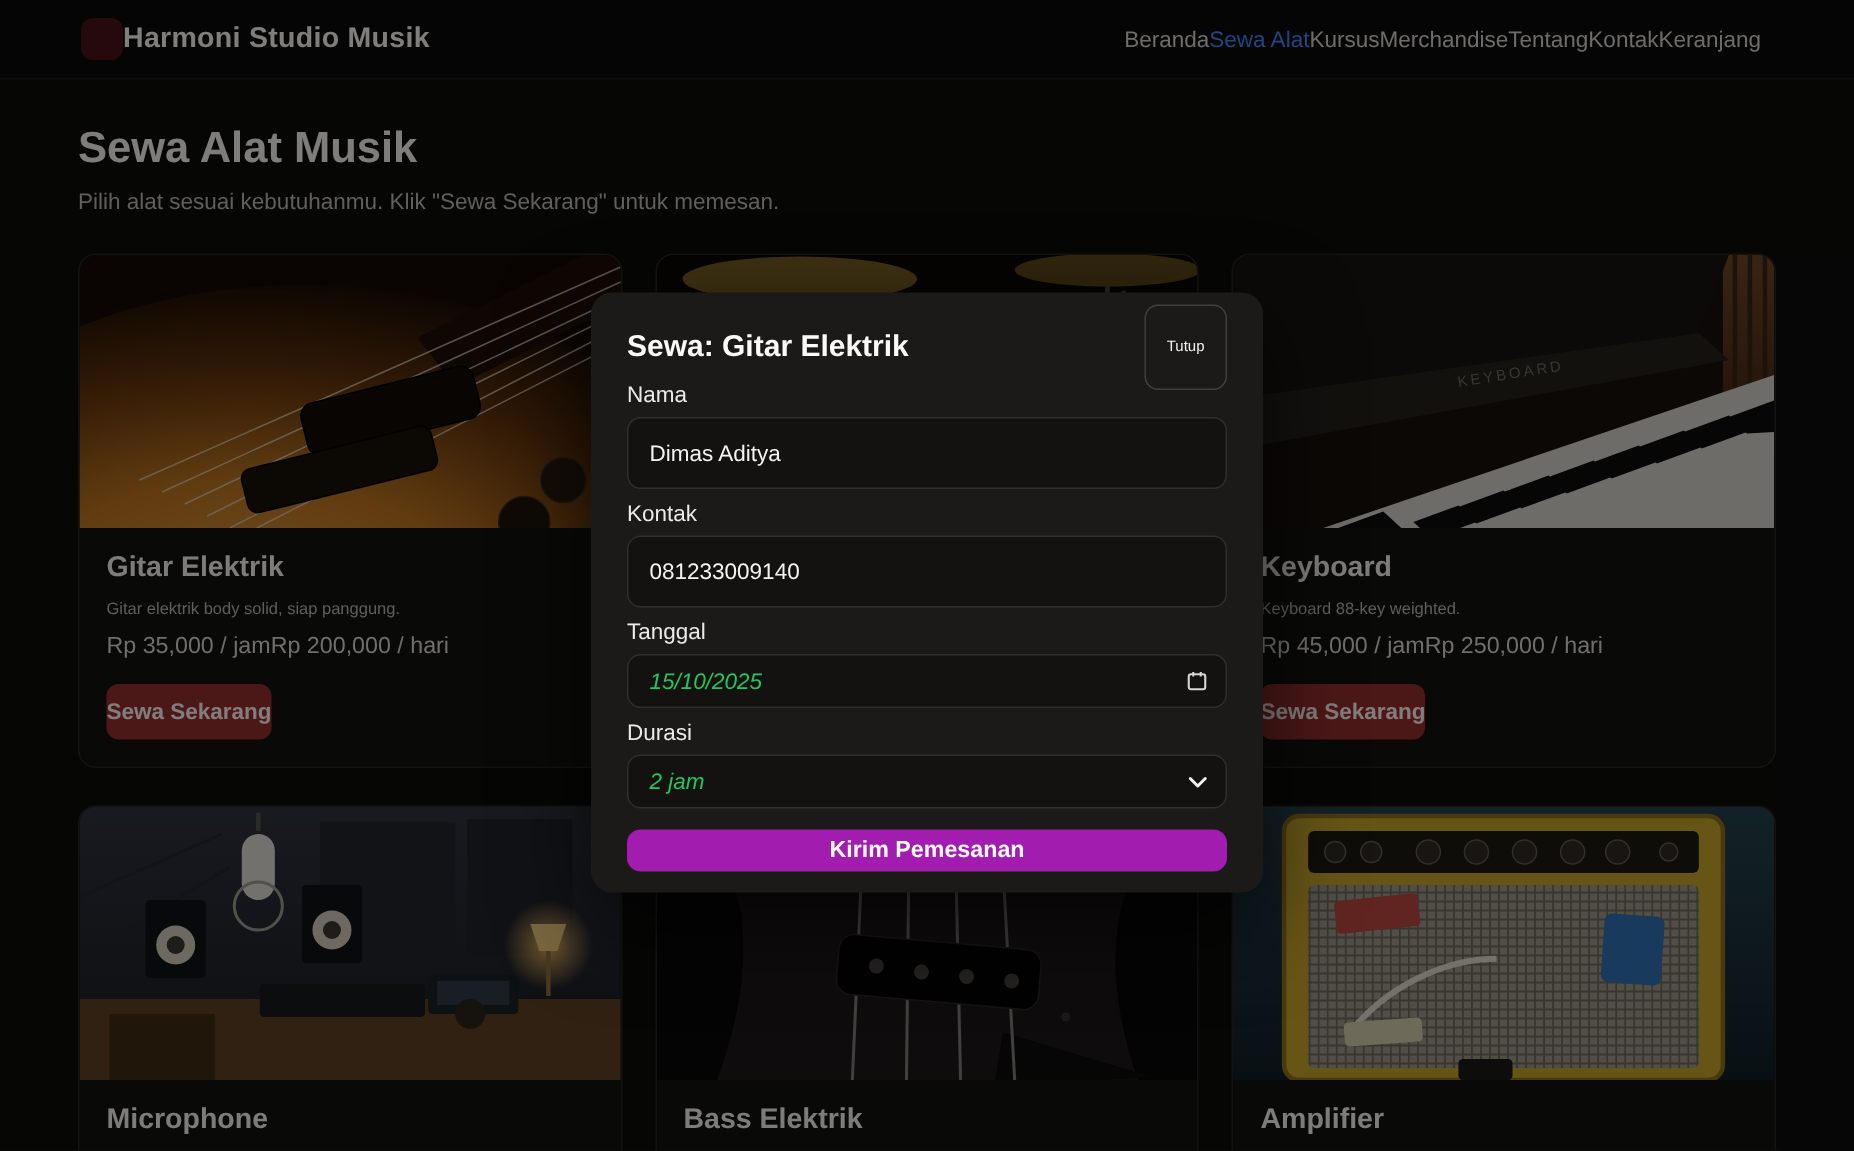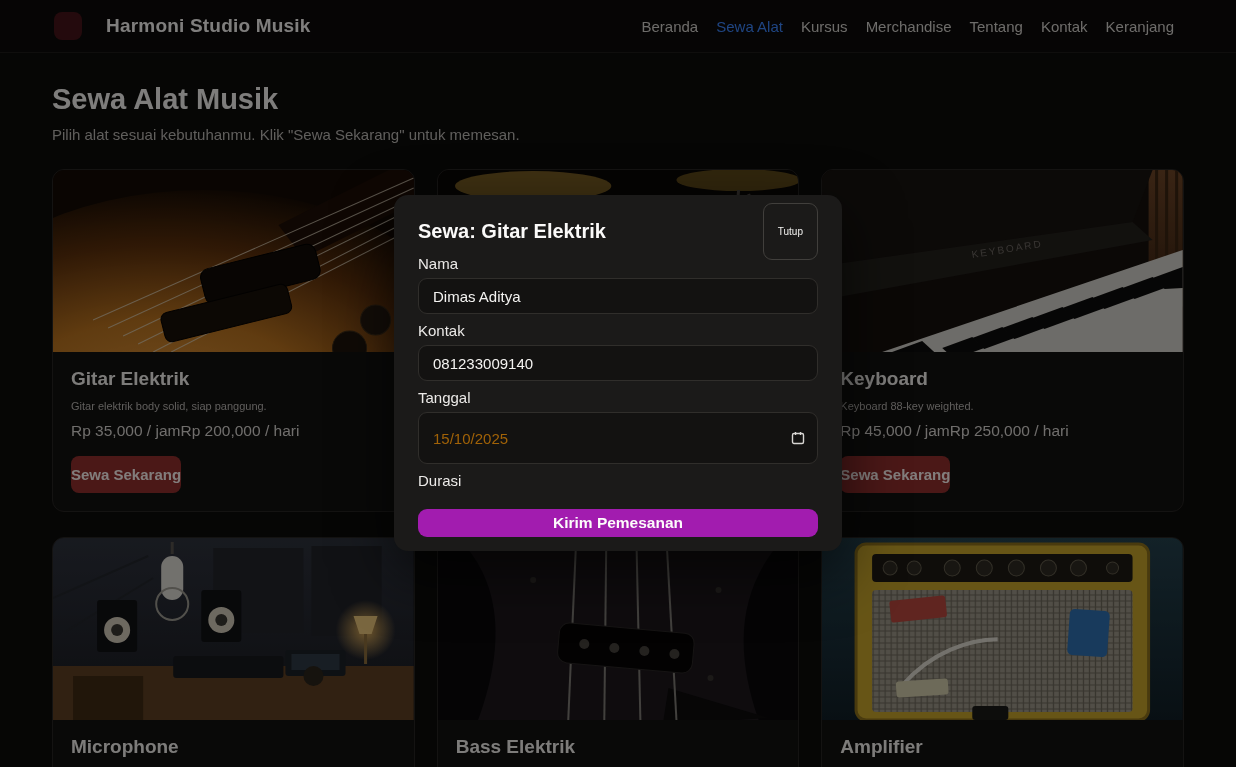--- a/index.html
+++ b/index.html
@@ -1,24 +1,24 @@
 <!DOCTYPE html>
 <html><head>
 <meta charset="utf-8">
 <style>
   html,body{margin:0;padding:0;background:#0d0c0b;font-family:"Liberation Sans",sans-serif;}
   .viewport{position:relative;width:1236px;height:767px;overflow:hidden;background:#0d0c0b;}
 
   
   .topbar{height:53px;display:flex;align-items:center;justify-content:space-between;
           padding:0 62px 0 54px;border-bottom:1px solid #1d1c1a;background:#0c0b0a;box-sizing:border-box;}
-  .brand{display:flex;align-items:center;gap:24px;cursor:pointer;}
+  .brand{display:flex;align-items:center;gap:0;cursor:pointer;}
   .logo{width:28px;height:28px;border-radius:8px;background:#451419;}
   .brand-name{font-size:19px;font-weight:bold;color:#f0eeec;letter-spacing:.2px;}
-  .nav{display:flex;align-items:center;gap:18px;font-size:15px;color:#cfccc8;}
+  .nav{display:flex;align-items:center;font-size:15px;color:#cfccc8;}
   .nav span{cursor:pointer;}
   .nav .active{color:#3b82f6;}
 
   
   .main{padding:30px 52px 0;}
   .page-title{margin:0 0 10px;font-size:29px;font-weight:bold;color:#efedeb;}
   .page-subtitle{margin:0 0 26px;font-size:15px;color:#b6b3af;}
 
   .grid{display:grid;grid-template-columns:repeat(3,1fr);gap:25px 22px;}
   .card{background:#121110;border:1px solid #272523;border-radius:12px;overflow:hidden;}
@@ -33,26 +33,26 @@
   
   .overlay{position:absolute;inset:0;background:rgba(0,0,0,0.47);}
   .modal{position:absolute;top:195px;left:50%;transform:translateX(-50%);width:448px;box-sizing:border-box;
          background:#1b1a19;border-radius:14px;padding:20px 24px 14px;
          box-shadow:0 20px 60px rgba(0,0,0,.65);}
   .modal-head{display:flex;align-items:center;justify-content:space-between;margin-bottom:2px;height:32px;}
   .modal-title{font-size:20px;font-weight:bold;color:#fbfaf9;}
   .close-btn{background:transparent;border:1px solid #413f3c;border-radius:9px;color:#f2f1ef;
              font-size:10px;padding:22px 14px;font-family:inherit;cursor:pointer;}
   .field-label{font-size:15px;color:#eceae8;margin:8px 0 6px;}
-  .text-input{display:block;width:100%;box-sizing:border-box;height:36px;background:#131211;
+  .text-input{display:block;width:100%;box-sizing:border-box;height:48px;background:#131211;
               border:1px solid #302e2b;border-radius:9px;color:#f4f3f1;font-size:15px;
               padding:16px 14px;font-family:inherit;outline:none;}
   .fake-input{display:flex;align-items:center;justify-content:space-between;box-sizing:border-box;
-              width:100%;height:52px;background:#131211;border:1px solid #302e2b;border-radius:9px;
-              color:#a16207;font-size:15px;padding:0 12px 0 14px;cursor:pointer;}
+              width:100%;height:36px;background:#131211;border:1px solid #302e2b;border-radius:9px;
+              color:#22c55e;font-size:15px;padding:0 12px 0 14px;cursor:pointer;font-style:italic;}
   .icon-btn{display:flex;align-items:center;background:none;border:none;padding:0;cursor:pointer;}
   .submit-btn{width:100%;margin-top:14px;height:28px;background:#a21caf;border:none;border-radius:9px;
               color:#fdfcfb;font-weight:bold;font-size:15.5px;font-family:inherit;cursor:pointer;}
 </style>
 </head>
 <body>
 
 <div class="viewport">
 
   <div class="topbar">
@@ -312,17 +312,25 @@
       <span class="icon-btn">
         <svg width="14" height="14" viewBox="0 0 14 14" fill="none" stroke="#d8d6d3" stroke-width="1.4">
           <rect x="1.5" y="2.5" width="11" height="10" rx="1.5"></rect>
           <line x1="4.5" y1="1" x2="4.5" y2="4"></line>
             <line x1="9.5" y1="1" x2="9.5" y2="4"></line>
         </svg>
       </span>
     </div>
 
     <div class="field-label">Durasi</div>
+    <div class="fake-input">
+      <span>2 jam</span>
+      <span class="icon-btn">
+        <svg width="13" height="9" viewBox="0 0 13 9" fill="none" stroke="#f2f1ef" stroke-width="2" stroke-linecap="round" stroke-linejoin="round">
+          <polyline points="1.5,2 6.5,7 11.5,2"></polyline>
+        </svg>
+      </span>
+    </div>
 
     <button class="submit-btn">Kirim Pemesanan</button>
   </div>
 
 </div>
 
 </body></html>

